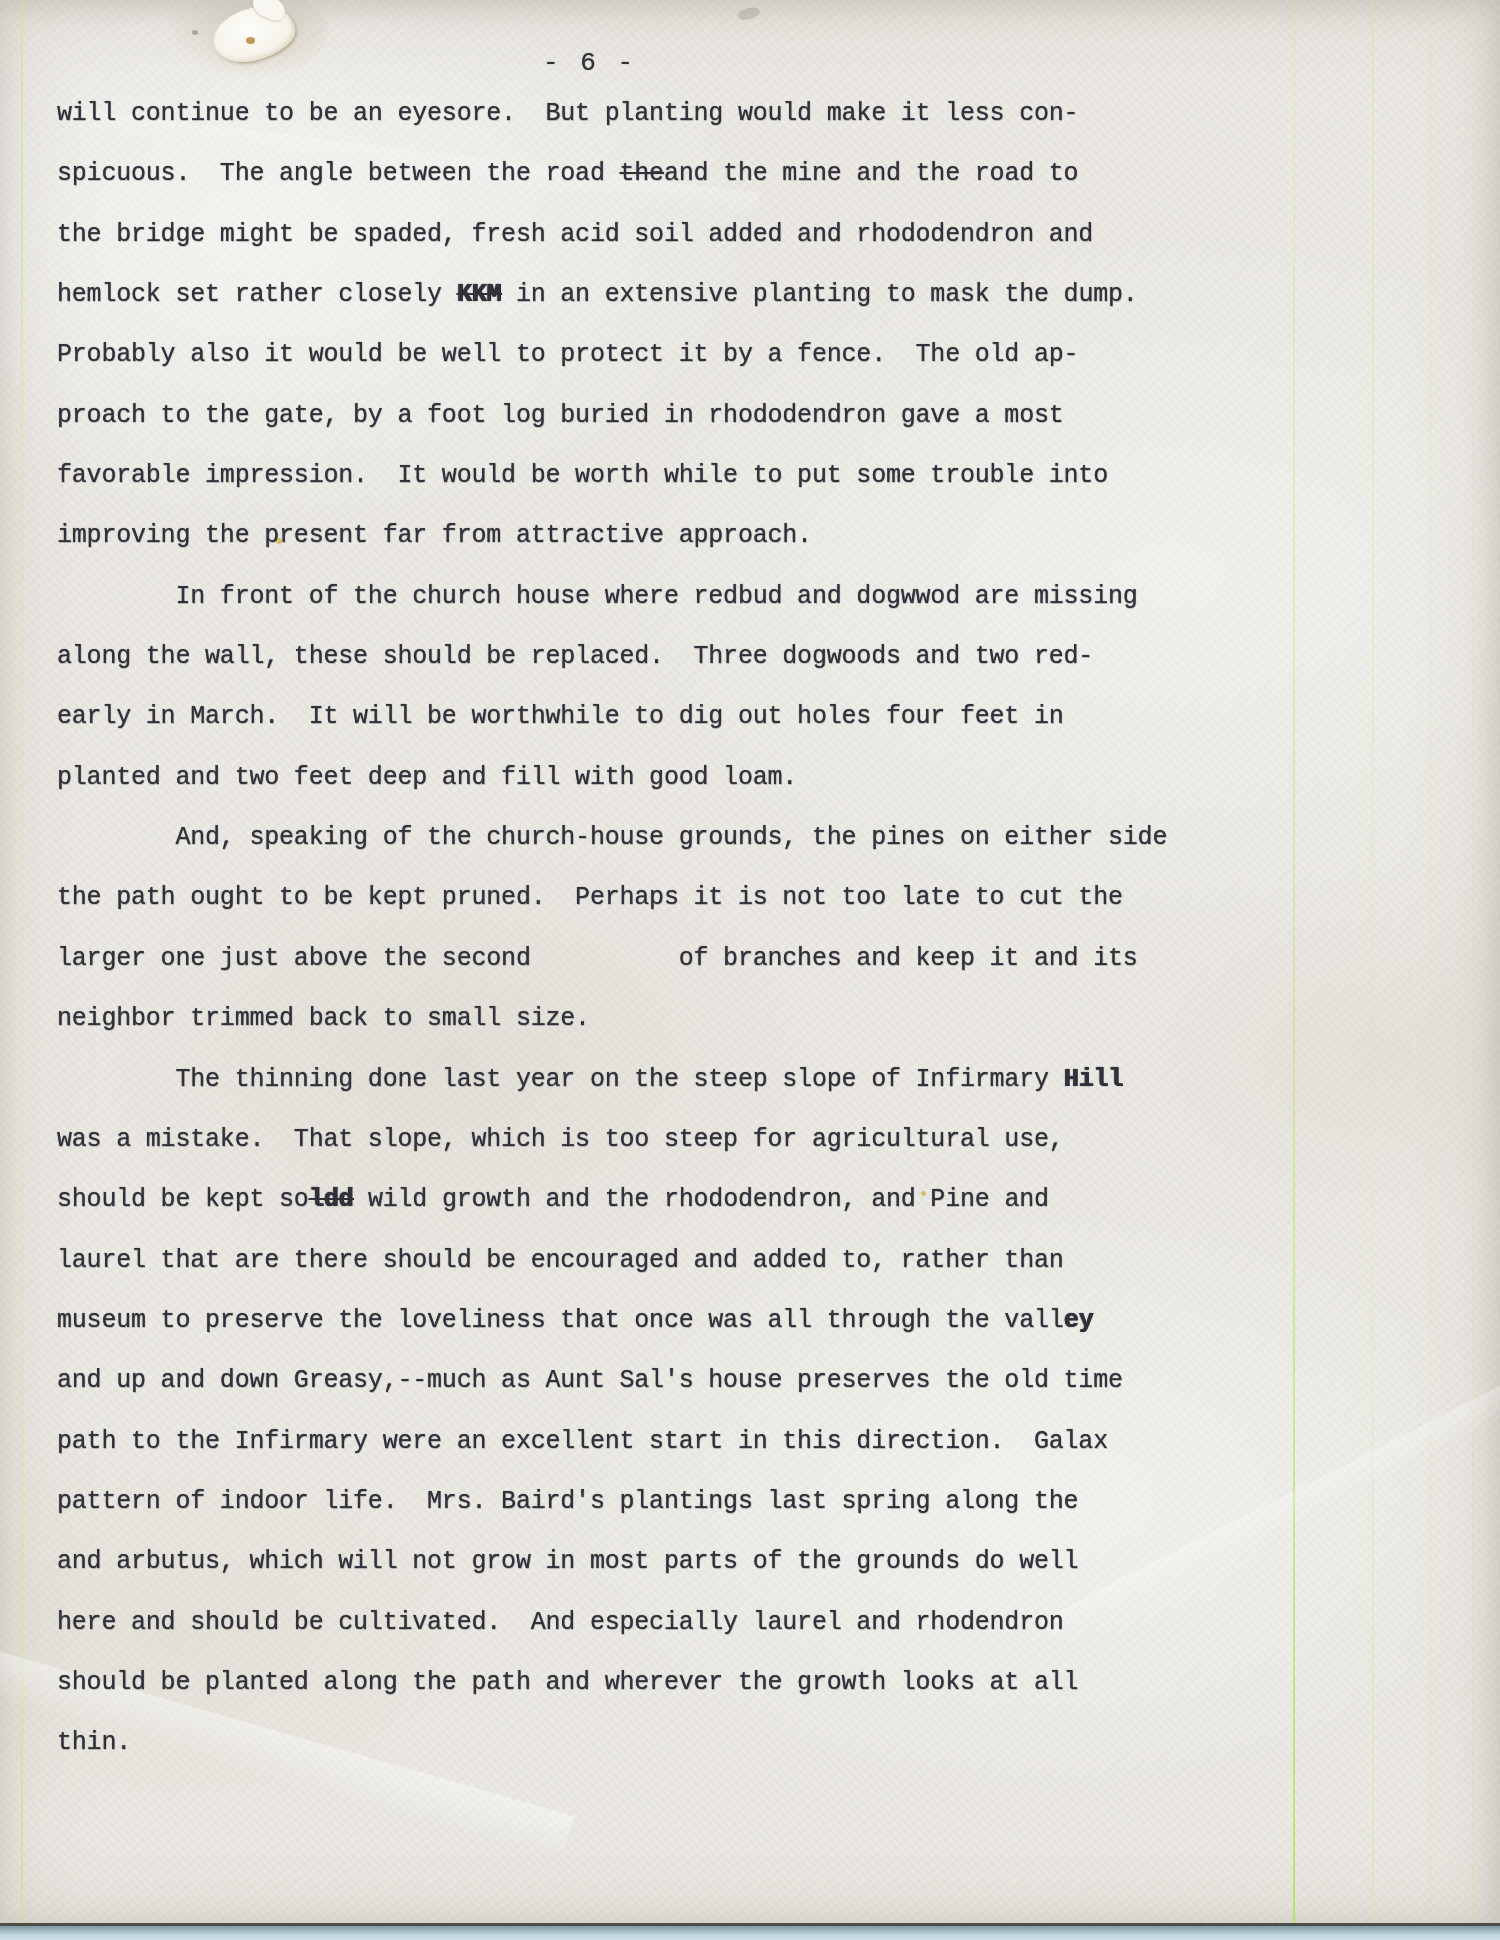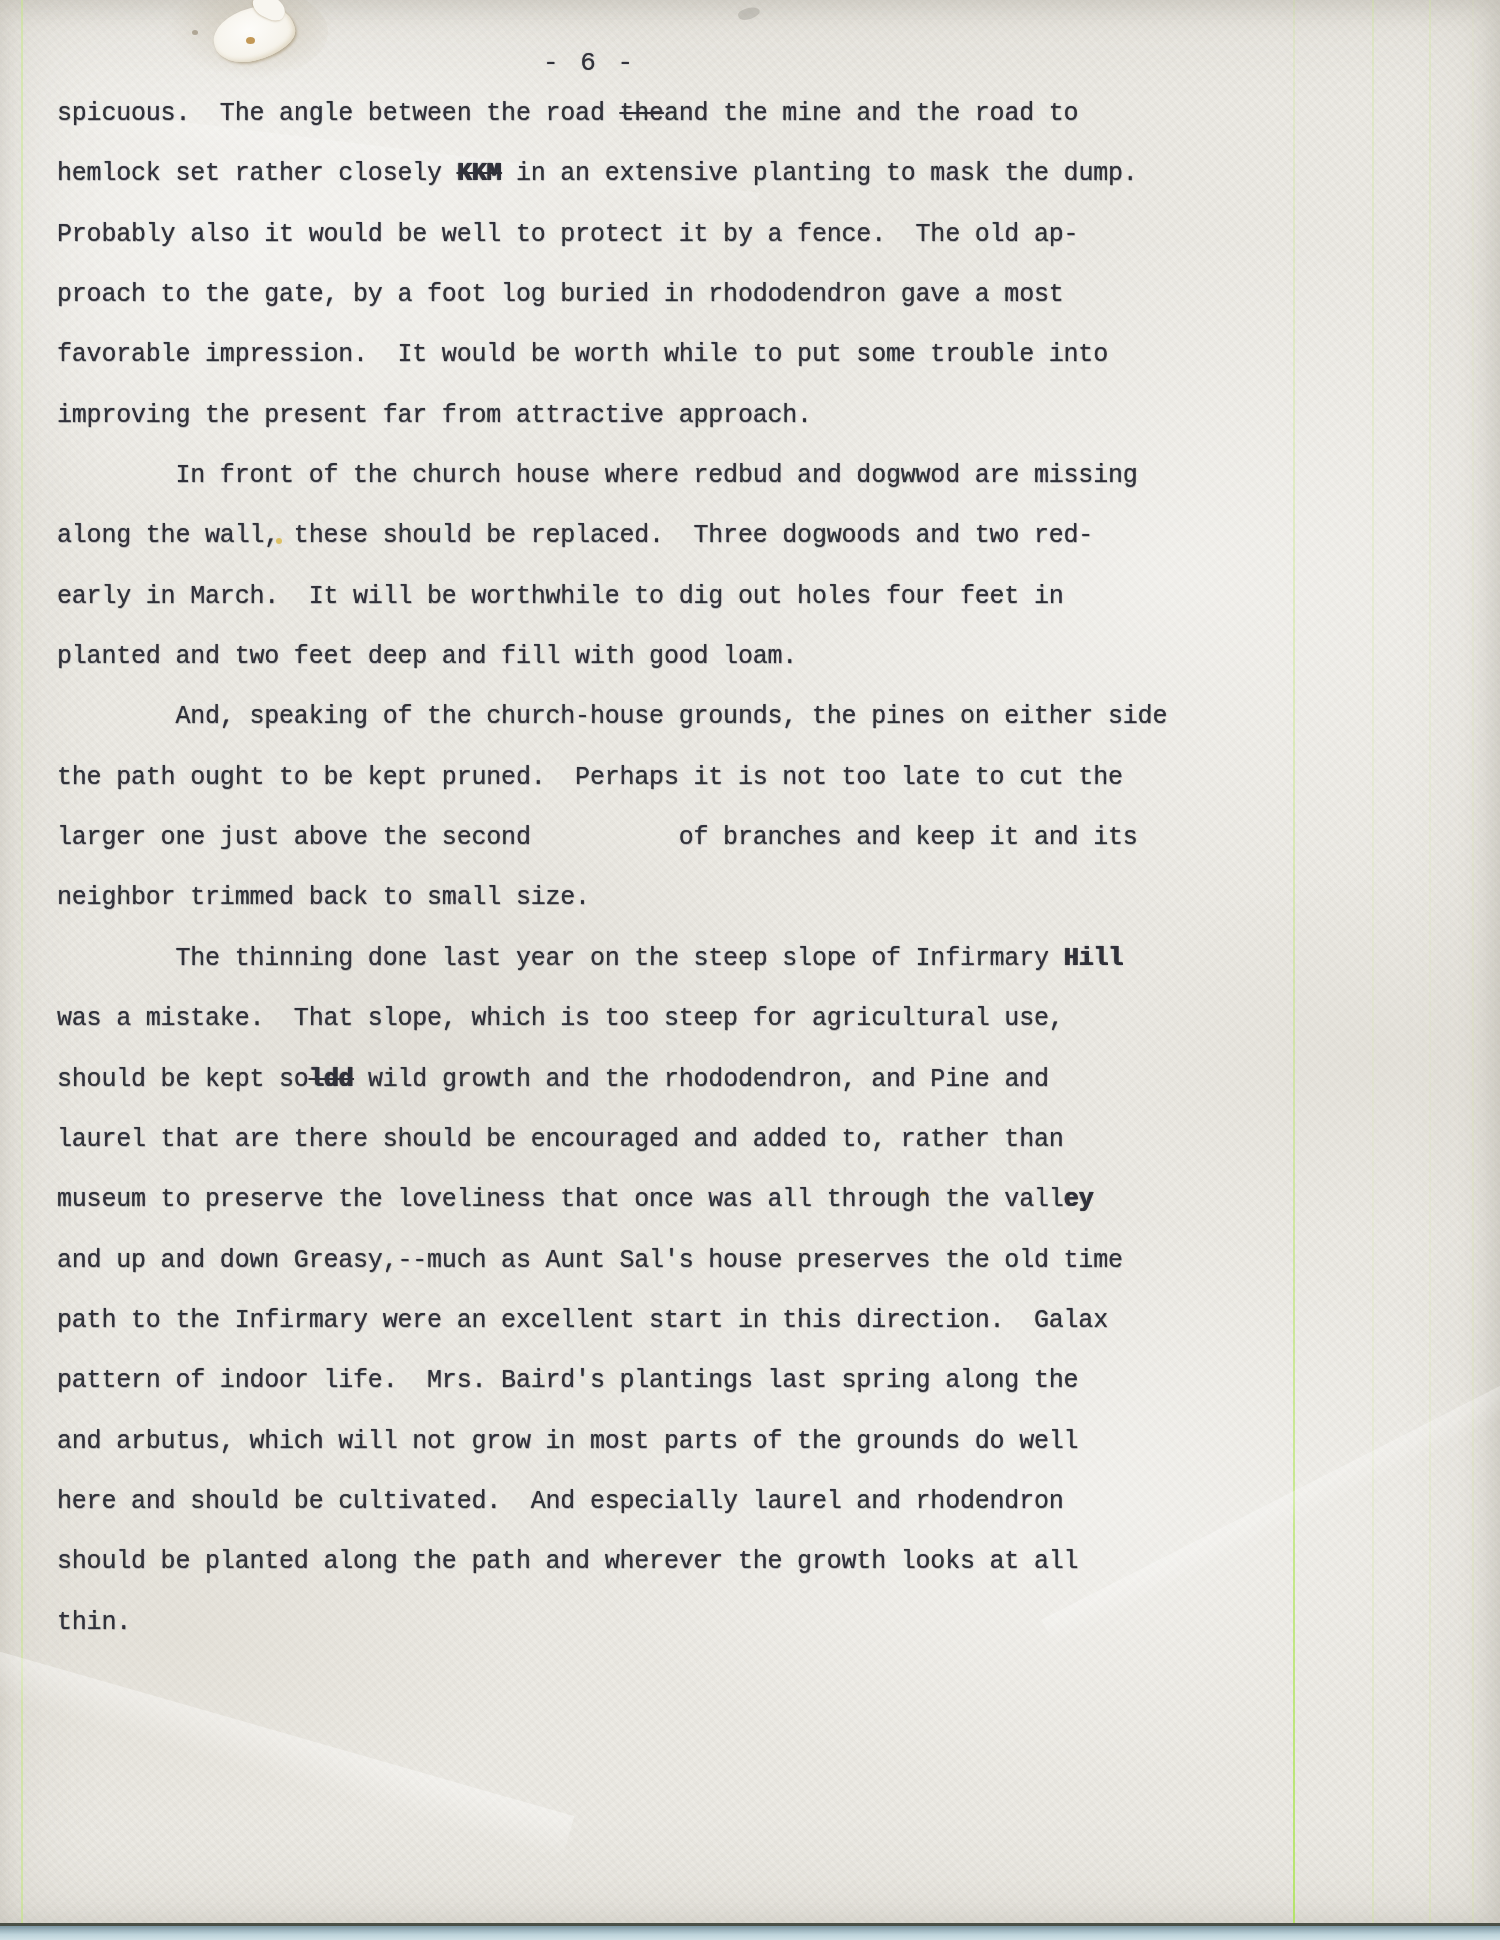--- a/index.html
+++ b/index.html
@@ -170,21 +170,23 @@
   <div class="tear-tail"></div>
   <div class="speck speck-amber"></div>
   <div class="speck speck-gray"></div>
   <div class="speck speck-y1"></div>
   <div class="speck speck-y2"></div>
   <div class="top-mark"></div>
 
   <div class="page-number">- 6 -</div>
 
   <div class="text-body">
+      <div class="line"><span class="seg-n">will continue to be an eyesore.  But planting would make it less con-</span></div>
       <div class="line"><span class="seg-n">spicuous.  The angle between the road </span><span class="seg-x">the</span><span class="seg-n">and the mine and the road to</span></div>
+      <div class="line"><span class="seg-n">the bridge might be spaded, fresh acid soil added and rhododendron and</span></div>
       <div class="line"><span class="seg-n">hemlock set rather closely </span><span class="seg-xb">KKM</span><span class="seg-n"> in an extensive planting to mask the dump.</span></div>
       <div class="line"><span class="seg-n">Probably also it would be well to protect it by a fence.  The old ap-</span></div>
       <div class="line"><span class="seg-n">proach to the gate, by a foot log buried in rhododendron gave a most</span></div>
       <div class="line"><span class="seg-n">favorable impression.  It would be worth while to put some trouble into</span></div>
       <div class="line"><span class="seg-n">improving the present far from attractive approach.</span></div>
       <div class="line"><span class="seg-n">        In front of the church house where redbud and dogwwod are missing</span></div>
       <div class="line"><span class="seg-n">along the wall, these should be replaced.  Three dogwoods and two red-</span></div>
       <div class="line"><span class="seg-n">early in March.  It will be worthwhile to dig out holes four feet in</span></div>
       <div class="line"><span class="seg-n">planted and two feet deep and fill with good loam.</span></div>
       <div class="line"><span class="seg-n">        And, speaking of the church-house grounds, the pines on either side</span></div>

